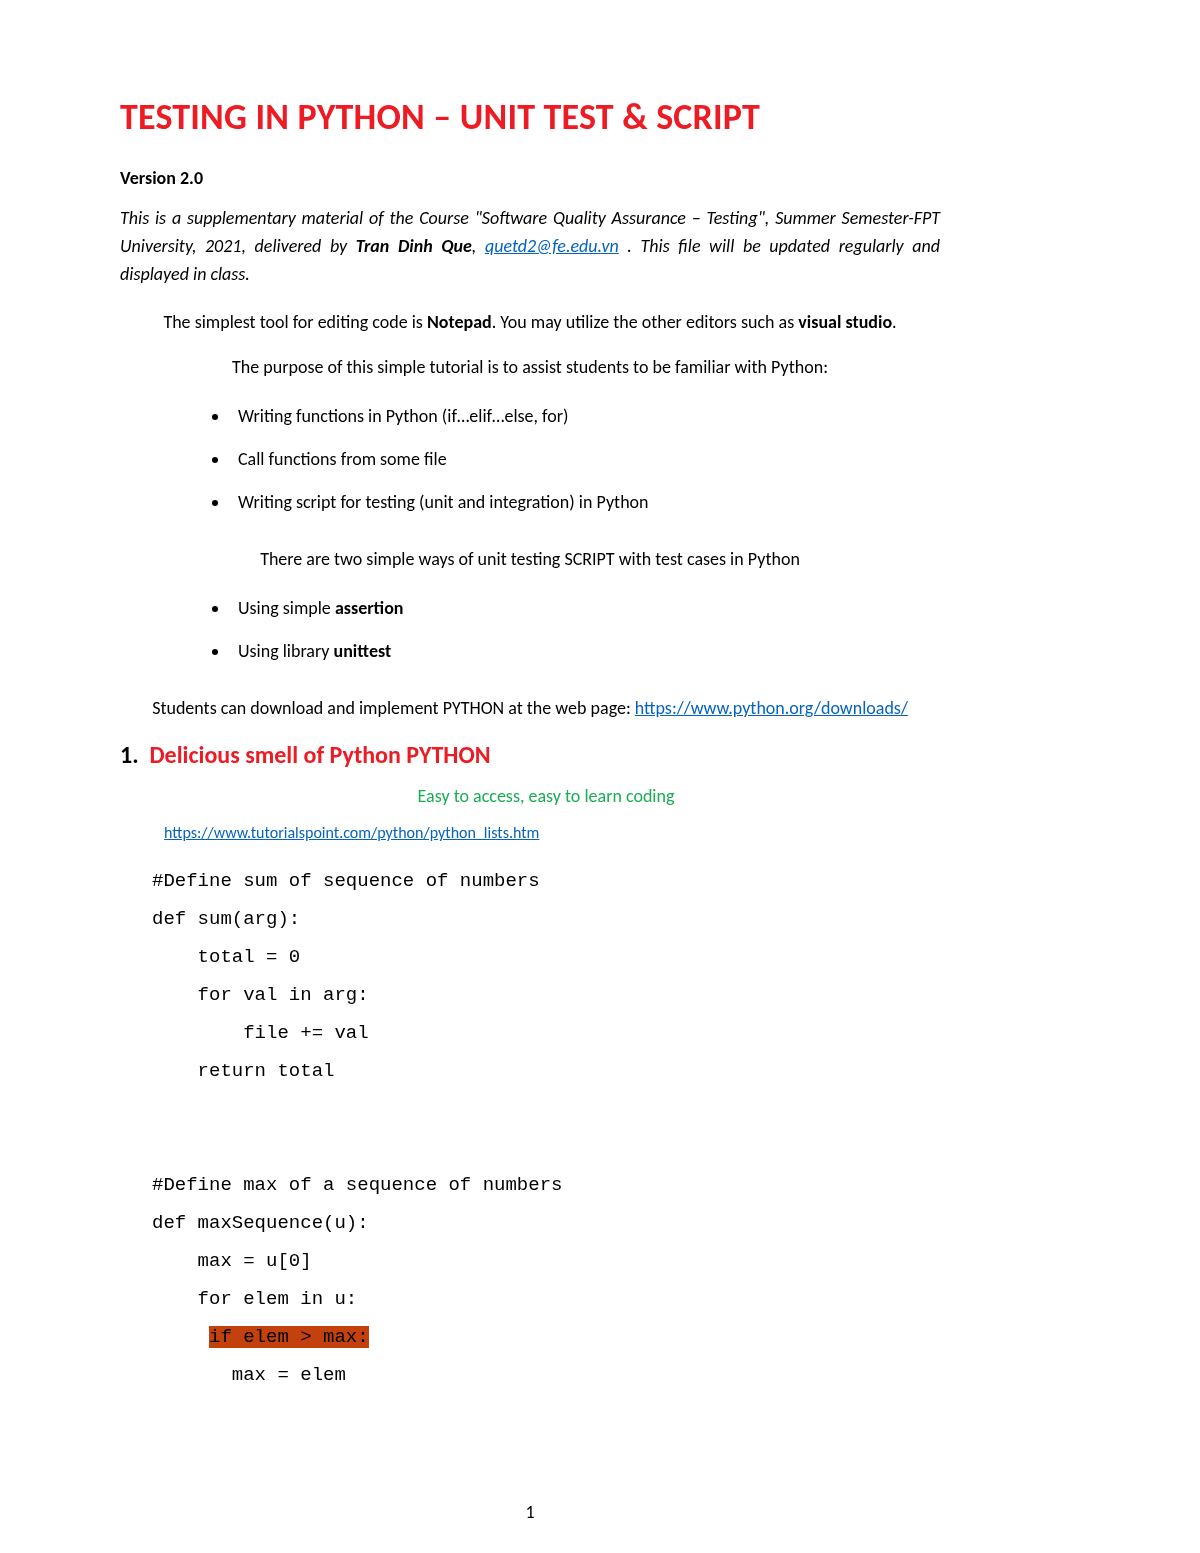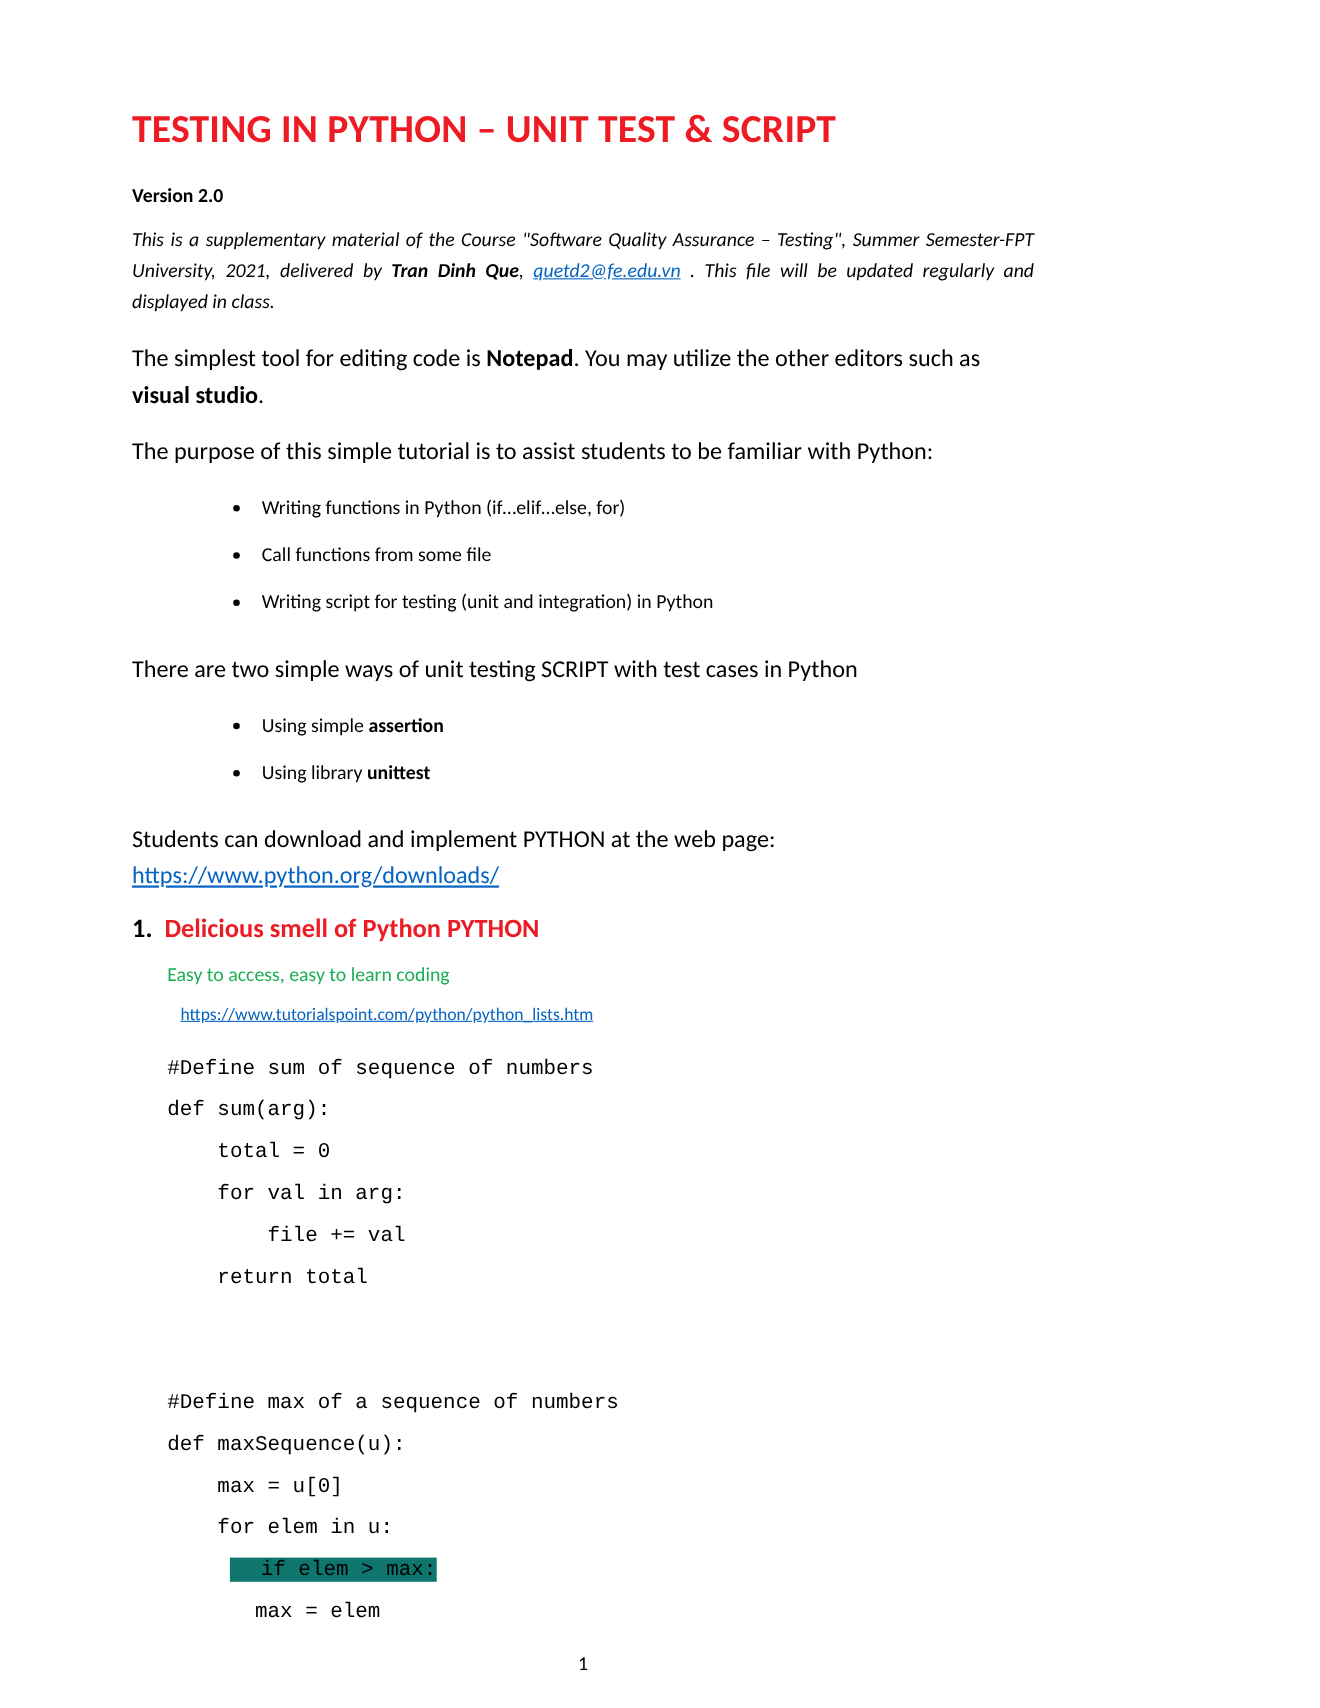--- a/index.html
+++ b/index.html
@@ -34,23 +34,24 @@
     line-height: 1.55;
     text-align: justify;
     margin: 0 0 20px 0;
   }
   .intro .author { font-weight: bold; font-style: italic; }
   .intro a, .body-text a, .indent-block a {
     color: #0563c1;
     text-decoration: underline;
   }
   .body-text {
-    font-size: 22px;
+    font-size: 18px;
     line-height: 1.5;
     margin: 0 0 18px 0;
+    text-align: center;
   }
   .body-text .b { font-weight: bold; }
   ul.bullets {
     margin: 0 0 18px 0;
     padding: 0 0 0 110px;
     list-style: disc;
   }
   ul.bullets li {
     font-size: 18px;
     line-height: 1.5;
@@ -64,40 +65,40 @@
   }
   .section-heading .num { color: #000000; }
   .section-heading .txt { color: #ed1c24; }
   .indent-block {
     padding-left: 32px;
   }
   .green-sub {
     color: #1aae54;
     font-size: 18px;
     margin: 0 0 16px 0;
+    text-align: center;
   }
   .link-line {
     font-size: 16px;
     margin: 0 0 20px 12px;
   }
   .sub-heading {
     font-weight: bold;
     font-size: 18px;
     margin: 0 0 14px 0;
   }
   .code {
     font-family: 'Courier New', Courier, monospace;
     font-size: 19px;
     line-height: 2.0;
     white-space: pre;
     margin: 0;
   }
   .code .hl {
-    background: #0f766e;
-    padding-left: 28px;
+    background: #c2410c;
   }
   .page-number {
     position: absolute;
     bottom: 30px;
     left: 0;
     right: 0;
     text-align: center;
     font-size: 18px;
   }
 </style>

